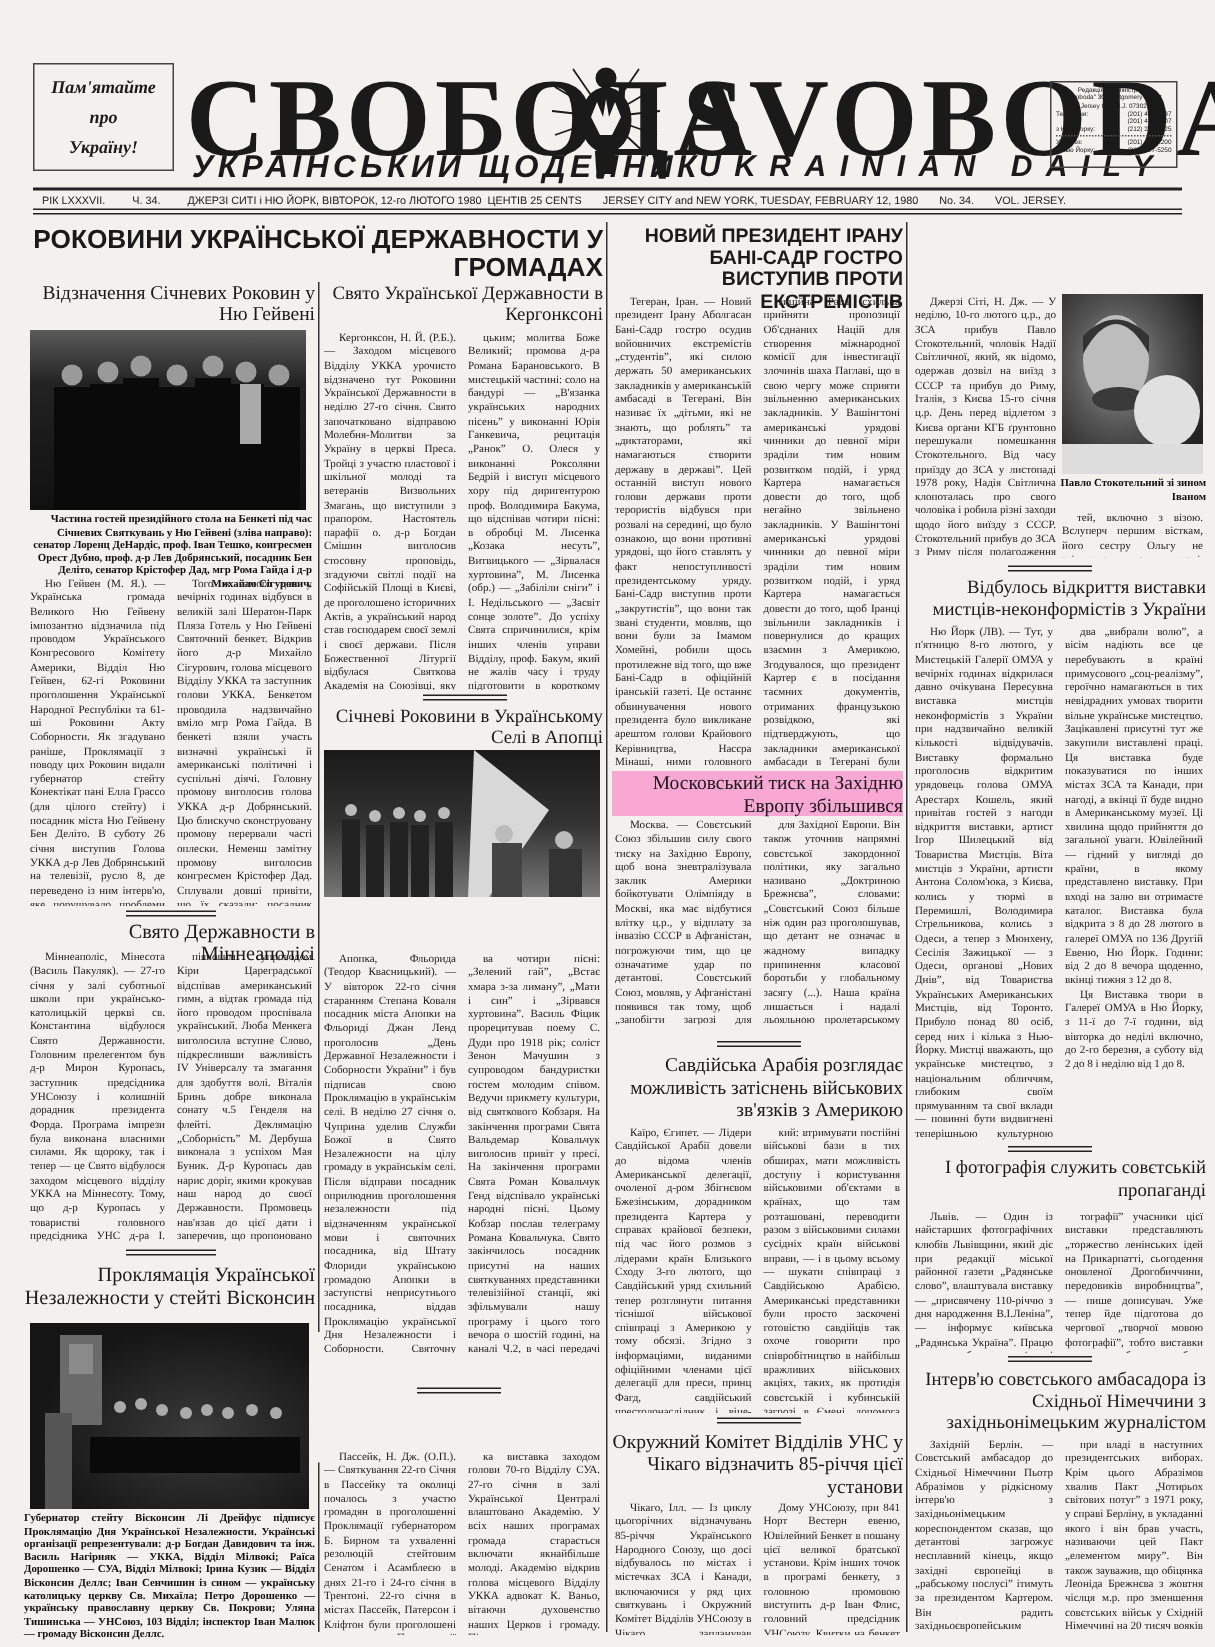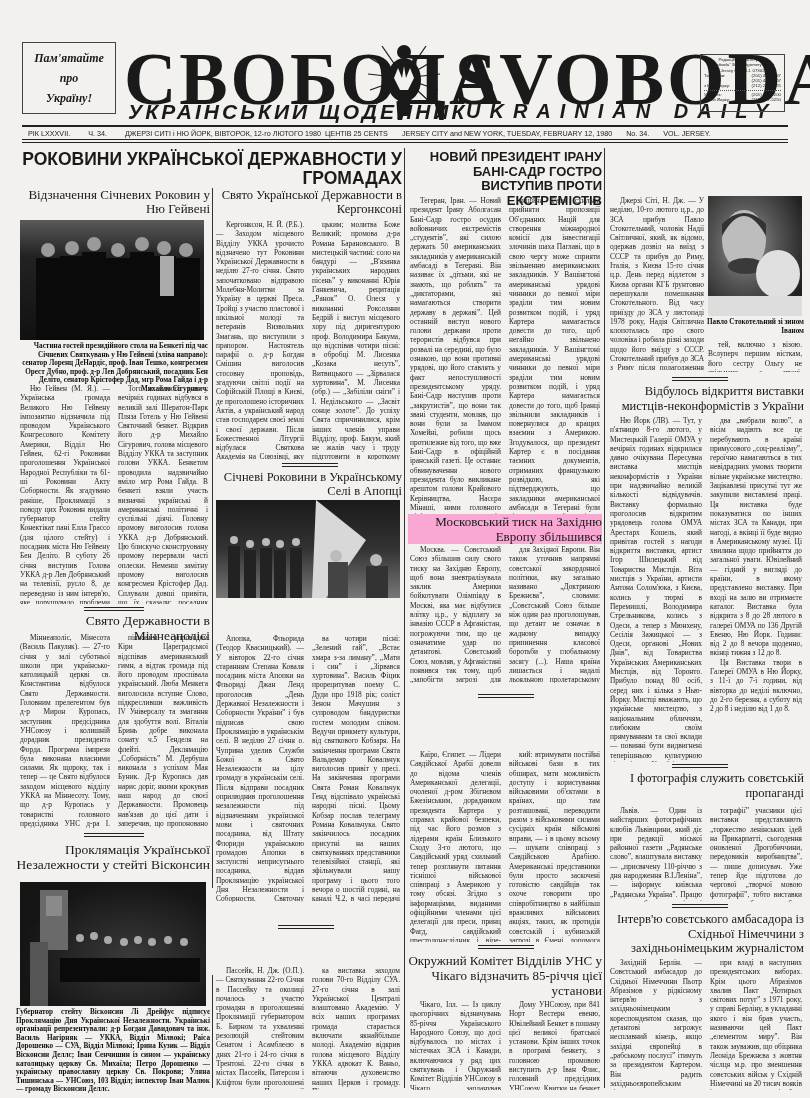--- a/index.html
+++ b/index.html
@@ -248,20 +248,21 @@
   <div class="abs txt cols2" style="left:410px;top:545px;width:190px;height:138px;overflow:hidden">
     <div>
         <p>Москва. — Совєтський Союз збільшив силу свого тиску на Західню Европу, щоб вона зневтралізувала заклик Америки бойкотувати Олімпіяду в Москві, яка має відбутися влітку ц.р., у відплату за інвазію СССР в Афганістан, погрожуючи тим, що це означатиме удар по детантові. Совєтський Союз, мовляв, у Афганістані появився так тому, щоб „запобігти загрозі для безпеки СССР”. У виступі Ніколая Португалова, помічника з Центрального Комітету Департаменту Інформації СССР, прозвучала ця перестрога</p>
       </div>
     <div>
         <p>для Західної Европи. Він також уточнив напрямні совєтської закордонної політики, яку загально називано „Доктриною Брежнєва”, словами: „Совєтський Союз більше ніж один раз проголошував, що детант не означає в жадному випадку припинення класової боротьби у глобальному засягу (...). Наша країна лишається і надалі льояльною пролетарському інтернаціоналізмові і класовій солідарності”, уточнюючи це наміром СССР завжди скрізь і всюди у світі йти „на допомогу” борцям проти „імперіялізму” і „колоніялізму”.</p>
       </div>
   </div>
 
   <div class="dbl" style="left:478px;top:694px;width:56px"></div>
+  <div class="abs h-serif" style="left:408px;top:702px;width:194px;font-size:13px;line-height:15px">Савдійська Арабія розглядає можливість затіснень військових зв'язків з Америкою</div>
   <div class="abs txt cols2" style="left:410px;top:750px;width:190px;height:192px;overflow:hidden">
     <div>
         <p>Каїро, Єгипет. — Лідери Савдійської Арабії довели до відома членів Американської делегації, очоленої д-ром Збігнєвом Бжезінським, дорадником президента Картера у справах крайової безпеки, під час його розмов з лідерами країн Близького Сходу 3-го лютого, що Савдійський уряд схильний тепер розглянути питання тіснішої військової співпраці з Америкою у тому обсязі. Згідно з інформаціями, виданими офіційними членами цієї делегації для преси, принц Фагд, савдійський престолонаслідник і віце-прем'єр уряду, дуже підтримував американський план для зміцнення оборони країн Близького Сходу від можливої загрози ззовні, в зв'язку з подіями в Афганістані. Американський план та-</p>
       </div>
     <div>
         <p>кий: втримувати постійні військові бази в тих обширах, мати можливість доступу і користування військовими об'єктами в країнах, що там розташовані, переводити разом з військовими силами сусідніх країн військові вправи, — і в цьому всьому — шукати співпраці з Савдійською Арабією. Американські представники були просто заскочені готовістю савдійців так охоче говорити про співробітництво в найбільш вражливих військових акціях, таких, як протидія совєтській і кубинській загрозі в Ємені, допомога афганським повстанцям і Пакістанові, поширення американських баз та інших дій, про які досі савдійці говорили неради, вважаючи, що втручання „надпотуг” у тому районі світу не побажане взагалі.</p>
       </div>
   </div>
 
   <div class="dbl" style="left:478px;top:945px;width:56px"></div>

